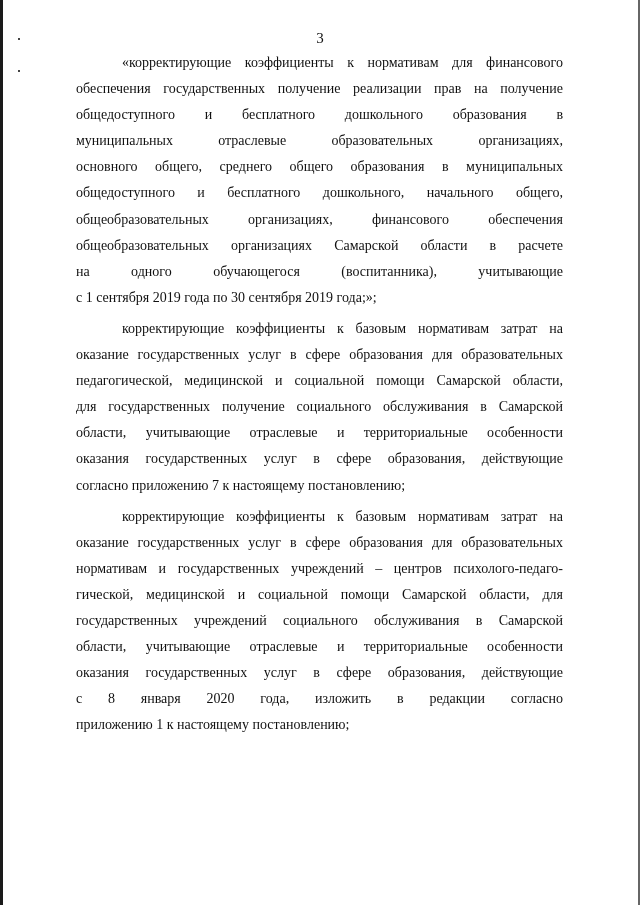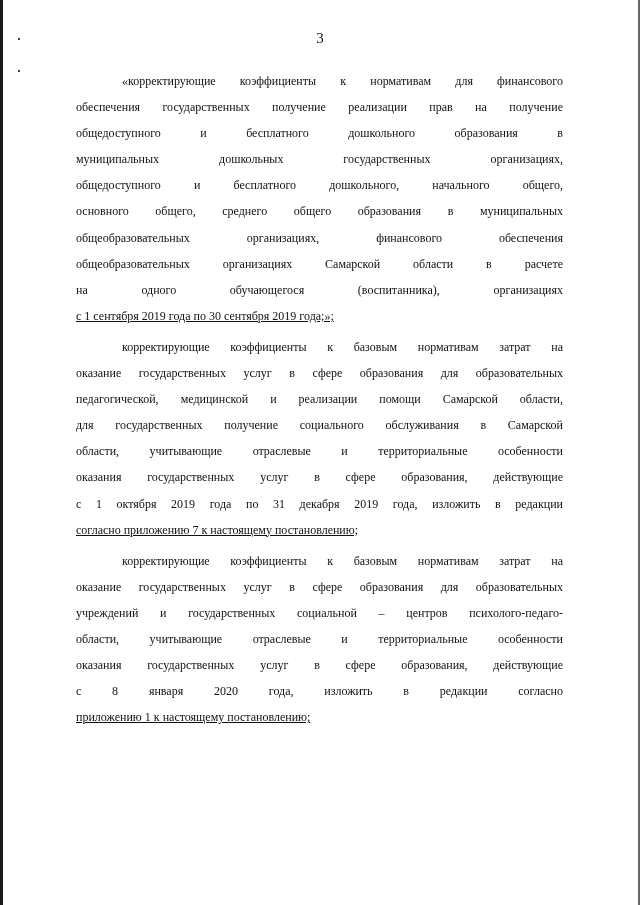--- a/index.html
+++ b/index.html
@@ -2,63 +2,64 @@
 <html><head>
 <meta charset="utf-8">
 <style>
   html, body { margin:0; padding:0; }
   body { width:640px; height:905px; background:#fff; position:relative; overflow:hidden;
          font-family:"Liberation Serif", "DejaVu Serif", serif; color:#111; }
   .edge-left { position:absolute; left:0; top:0; width:3px; height:905px; background:#1a1a1a; }
   .edge-right { position:absolute; right:0; top:0; width:2px; height:905px; background:#666; }
   .speck { position:absolute; width:2px; height:2px; background:#444; }
   .page-num { position:absolute; top:30px; left:0; width:640px; text-align:center; font-size:15px; }
-  .body { position:absolute; left:76px; top:68px; width:487px; font-size:12px; line-height:26.1px; }
+  .body { position:absolute; left:76px; top:50px; width:487px; font-size:14px; line-height:26.1px; }
   .line { display:block; white-space:nowrap; text-align:justify; text-align-last:justify; height:26.1px; }
-  .line.last { text-align-last:left;text-decoration:underline; }
+  .line.last { text-align-last:left; }
   .indent { padding-left:46px; }
   .gap { height:5px; }
 </style>
 </head>
 <body>
 
 <div class="edge-left"></div>
 <div class="edge-right"></div>
 <div class="speck" style="left:18px;top:38px;"></div>
 <div class="speck" style="left:18px;top:70px;"></div>
 
 <div class="page-num">3</div>
 
 <div class="body">
   <div>
     <span class="line indent">«корректирующие коэффициенты к нормативам для финансового</span>
     <span class="line">обеспечения государственных получение реализации прав на получение</span>
     <span class="line">общедоступного и бесплатного дошкольного образования в</span>
-    <span class="line">муниципальных дошкольных государственных организациях,</span>
+    <span class="line">муниципальных отраслевые образовательных организациях,</span>
+    <span class="line">основного общего, среднего общего образования в муниципальных</span>
     <span class="line">общедоступного и бесплатного дошкольного, начального общего,</span>
-    <span class="line">основного общего, среднего общего образования в муниципальных</span>
     <span class="line">общеобразовательных организациях, финансового обеспечения</span>
     <span class="line">общеобразовательных организациях Самарской области в расчете</span>
-    <span class="line">на одного обучающегося (воспитанника), организациях</span>
+    <span class="line">на одного обучающегося (воспитанника), учитывающие</span>
     <span class="line last">с 1 сентября 2019 года по 30 сентября 2019 года;»;</span>
   </div>
   <div class="gap"></div>
   <div>
     <span class="line indent">корректирующие коэффициенты к базовым нормативам затрат на</span>
     <span class="line">оказание государственных услуг в сфере образования для образовательных</span>
-    <span class="line">педагогической, медицинской и реализации помощи Самарской области,</span>
+    <span class="line">педагогической, медицинской и социальной помощи Самарской области,</span>
     <span class="line">для государственных получение социального обслуживания в Самарской</span>
     <span class="line">области, учитывающие отраслевые и территориальные особенности</span>
     <span class="line">оказания государственных услуг в сфере образования, действующие</span>
-    <span class="line">с 1 октября 2019 года по 31 декабря 2019 года, изложить в редакции</span>
     <span class="line last">согласно приложению 7 к настоящему постановлению;</span>
   </div>
   <div class="gap"></div>
   <div>
     <span class="line indent">корректирующие коэффициенты к базовым нормативам затрат на</span>
     <span class="line">оказание государственных услуг в сфере образования для образовательных</span>
-    <span class="line">учреждений и государственных социальной – центров психолого-педаго-</span>
+    <span class="line">нормативам и государственных учреждений – центров психолого-педаго-</span>
+    <span class="line">гической, медицинской и социальной помощи Самарской области, для</span>
+    <span class="line">государственных учреждений социального обслуживания в Самарской</span>
     <span class="line">области, учитывающие отраслевые и территориальные особенности</span>
     <span class="line">оказания государственных услуг в сфере образования, действующие</span>
     <span class="line">с 8 января 2020 года, изложить в редакции согласно</span>
     <span class="line last">приложению 1 к настоящему постановлению;</span>
   </div>
 </div>
 
 </body></html>

